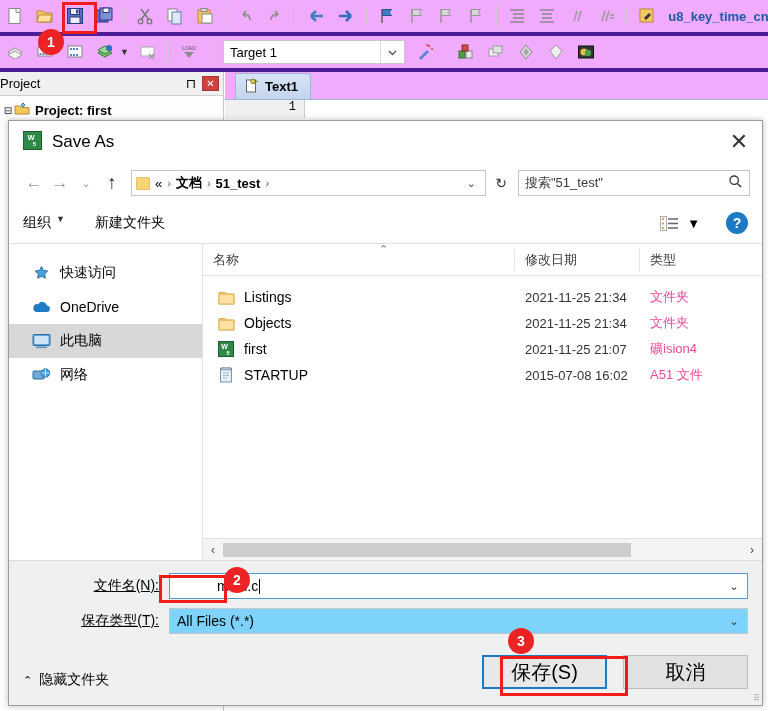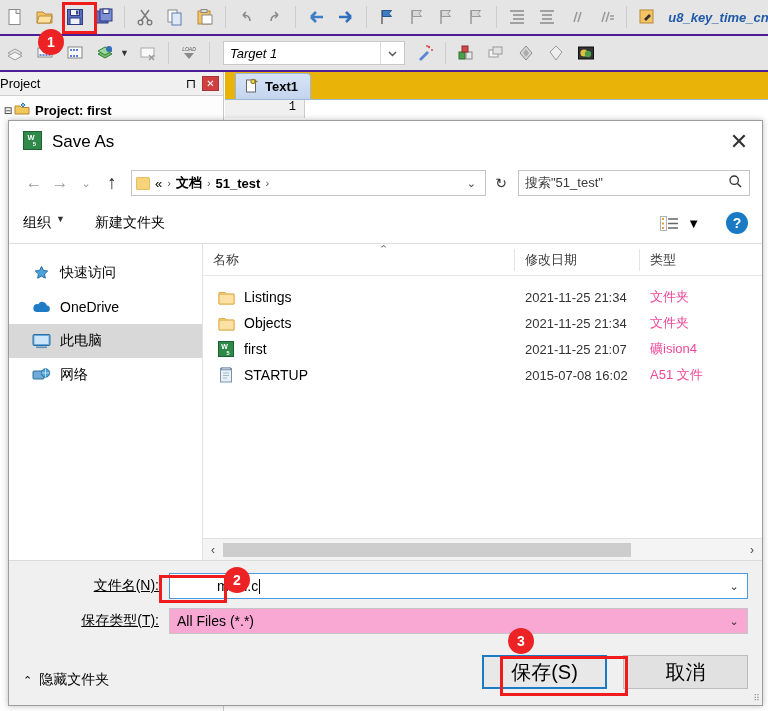--- a/index.html
+++ b/index.html
@@ -6,22 +6,22 @@
   html, body { margin:0; padding:0; }
   body {
     width:768px; height:711px; position:relative; overflow:hidden;
     font-family:"Liberation Sans","DejaVu Sans",sans-serif;
     background:#ffffff; font-size:13px; color:#000;
   }
 
   
   #ide { position:absolute; inset:0; background:#ffffff; }
 
-  .tb-row { position:absolute; left:0; right:0; background:#e5e5e5;
-            border-bottom:2px solid #4c1d95; display:flex; align-items:center;font-style:italic; }
+  .tb-row { position:absolute; left:0; right:0; background:#f0abfc;
+            border-bottom:4px solid #4c1d95; display:flex; align-items:center; }
   #tb1 { top:0; height:36px; }
   #tb2 { top:36px; height:36px; }
   .tb-btn { width:28px; height:28px; margin:0 1px; display:flex;
             align-items:center; justify-content:center; border-radius:2px; }
   .tb-sep { width:1px; height:22px; background:#cdcdcd; margin:0 5px; }
   .tb-label { font-size:13px; color:#1e5aa8; font-weight:bold; margin-left:6px;
               white-space:nowrap; overflow:hidden; }
 
   .combo-target { width:182px; height:24px; border:1px solid #c8c8c8;
                   background:#fff; display:flex; align-items:center;
@@ -43,21 +43,21 @@
              font-size:10px; display:flex; align-items:center;
              justify-content:center; border:1px solid #a33; font-weight:bold;
              margin-left:3px; }
   #proj-tree { padding:4px 4px 0 2px; font-size:13px; }
   .tree-row { display:flex; align-items:center; height:20px; font-weight:bold; }
   .tree-exp { width:12px; text-align:center; font-size:10px; color:#555; }
 
   
   #edit-area { position:absolute; left:225px; top:72px; right:0; bottom:0;
                background:#fff; }
-  #tabstrip { height:28px; background:#eab308; border-bottom:1px solid #9bb8d8;
+  #tabstrip { height:28px; background:#f0abfc; border-bottom:1px solid #9bb8d8;
               display:flex; align-items:flex-end; padding-left:10px; }
   .etab { height:26px; background:linear-gradient(#d6e3f5,#c3d5ee);
           border:1px solid #9bb8d8; border-bottom:none; display:flex;
           align-items:center; padding:0 12px 0 8px; font-weight:bold;
           font-size:13px; border-radius:0 4px 0 0; }
   #gutter-row { height:18px; display:flex; background:#fff; }
   .gutter { width:80px; background:#f0f0f0; border-right:1px solid #ccc;
             text-align:right; padding-right:8px; font-size:12px;
             font-family:"Liberation Mono","DejaVu Sans Mono",monospace; }
 
@@ -140,21 +140,21 @@
   #htrack { flex:1; }
 
   #footer { background:#f0f0f0; border-top:1px solid #dcdcdc; flex:none;
             padding:12px 14px 0 14px; height:145px; position:relative; }
   .frm { display:flex; align-items:center; margin-bottom:9px; }
   .frm .lbl { width:146px; text-align:right; padding-right:10px; font-size:14px;text-decoration:underline; }
   .fld-name { flex:1; height:26px; border:1px solid #4a9be0; background:#fff;
               display:flex; align-items:center; position:relative; }
   .fld-name .val { padding-left:7px; font-size:14px;margin-left:40px; }
   .caret { width:1px; height:15px; background:#000; margin-left:1px; }
-  .fld-type { flex:1; height:26px; border:1px solid #c6c6c6; background:#f9a8d4;
+  .fld-type { flex:1; height:26px; border:1px solid #c6c6c6; background:#7dd3fc;
               display:flex; align-items:center; }
   .fld-type .val { padding-left:7px; font-size:14px; }
   .ddb { margin-left:auto; width:26px; display:flex; align-items:center;
          justify-content:center; font-size:11px; color:#333; }
 
   #hidebar { position:absolute; left:14px; bottom:16px; display:flex;
              align-items:center; font-size:14px; }
   #hidebar .cv { font-size:11px; margin-right:7px; }
   #btnrow { position:absolute; right:14px; bottom:16px; display:flex; }
   .dbtn { width:125px; height:34px; border:1px solid #bdbdbd; background:#e1e1e1;

